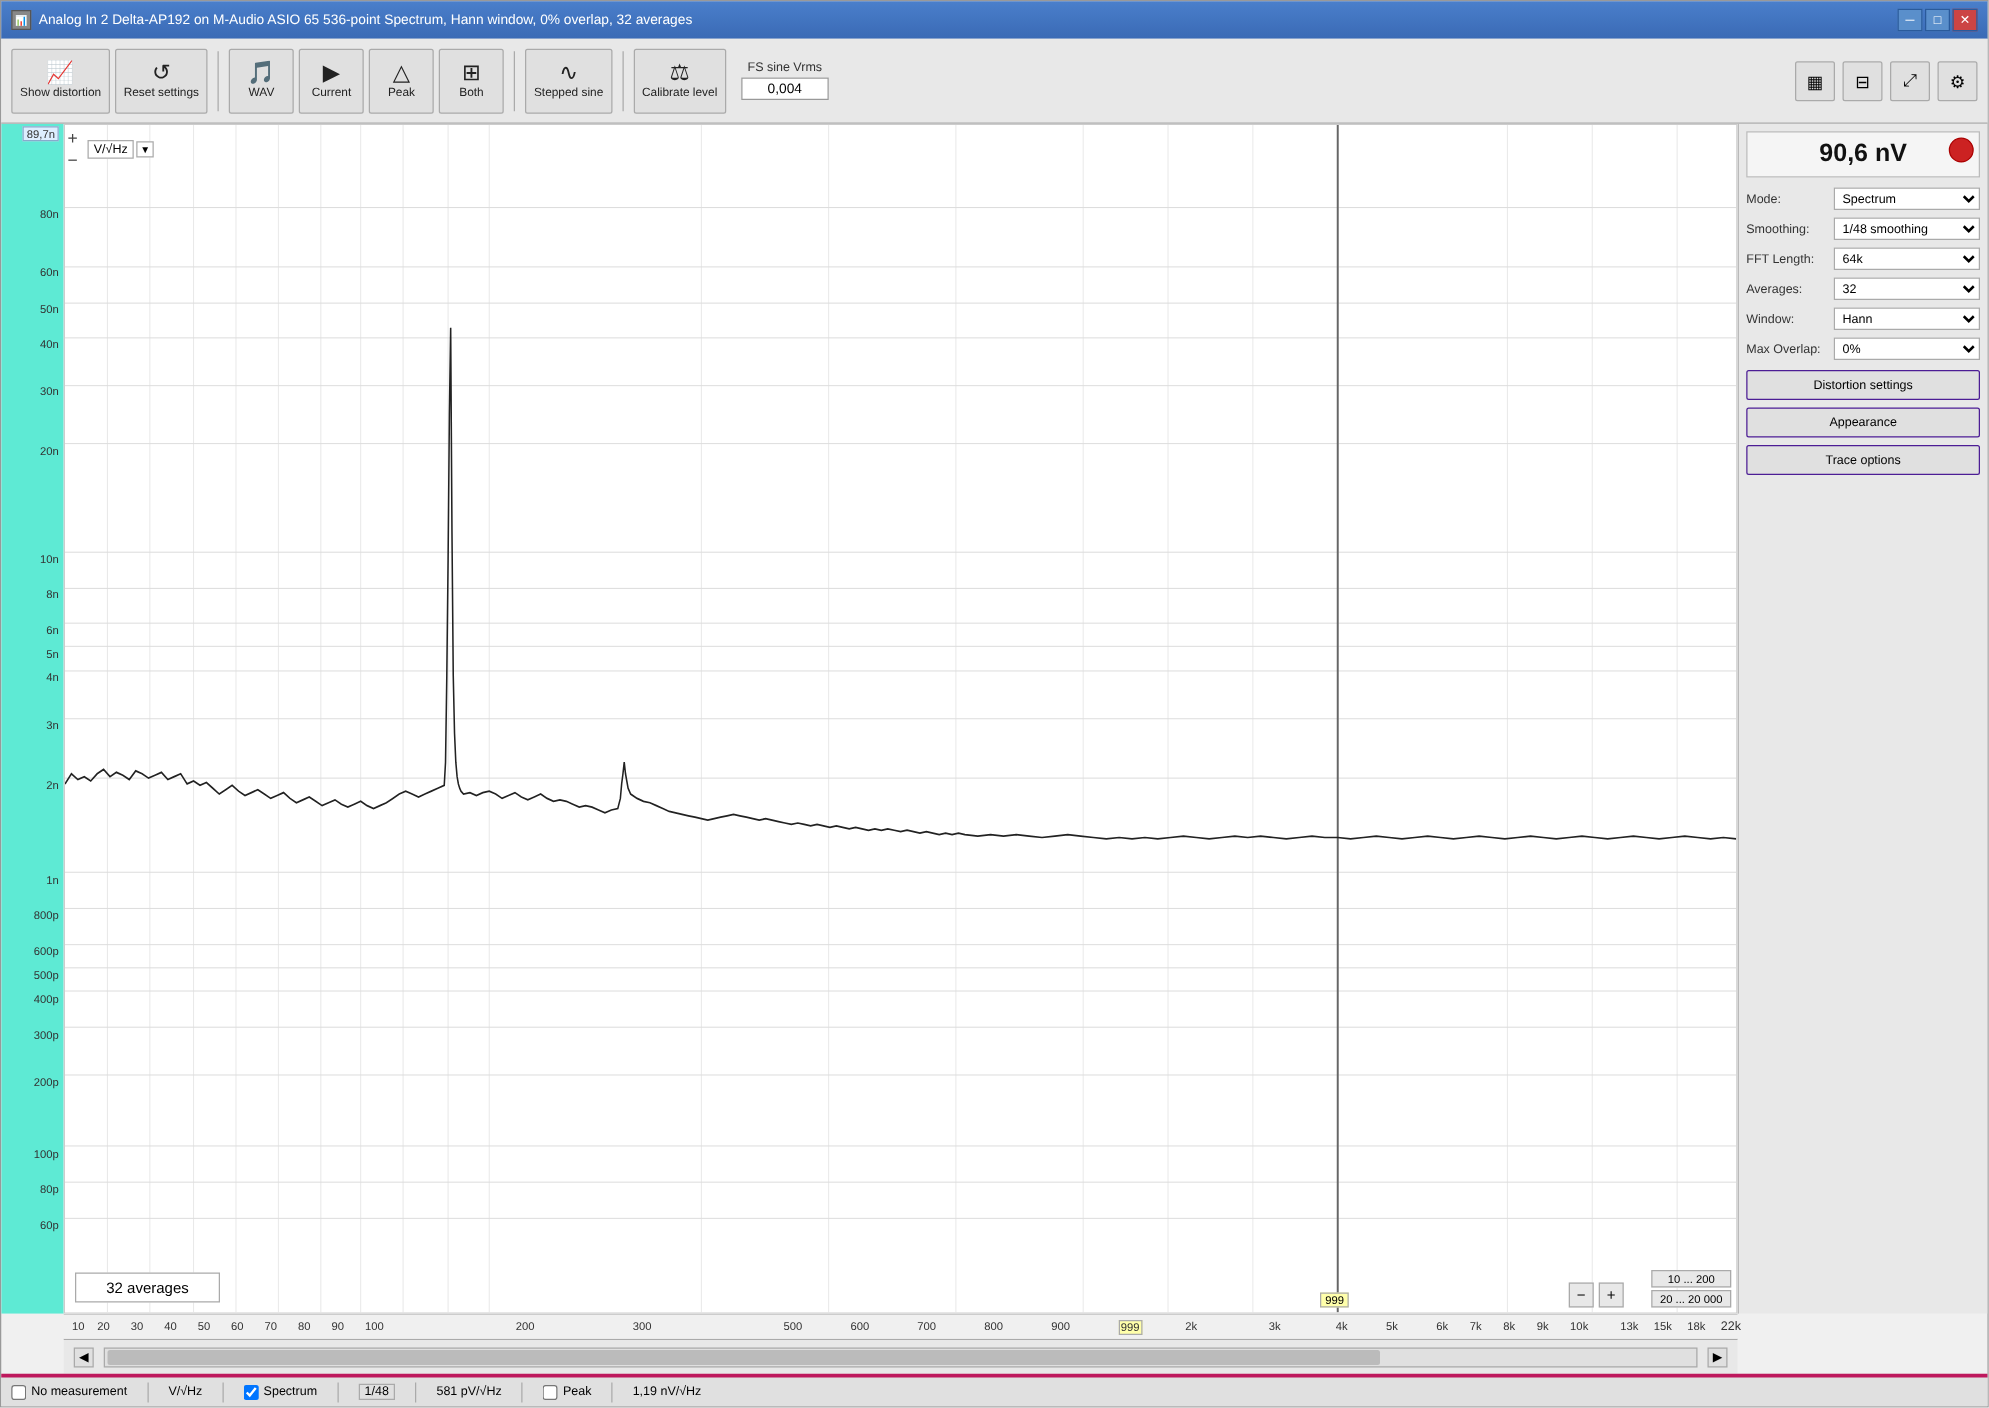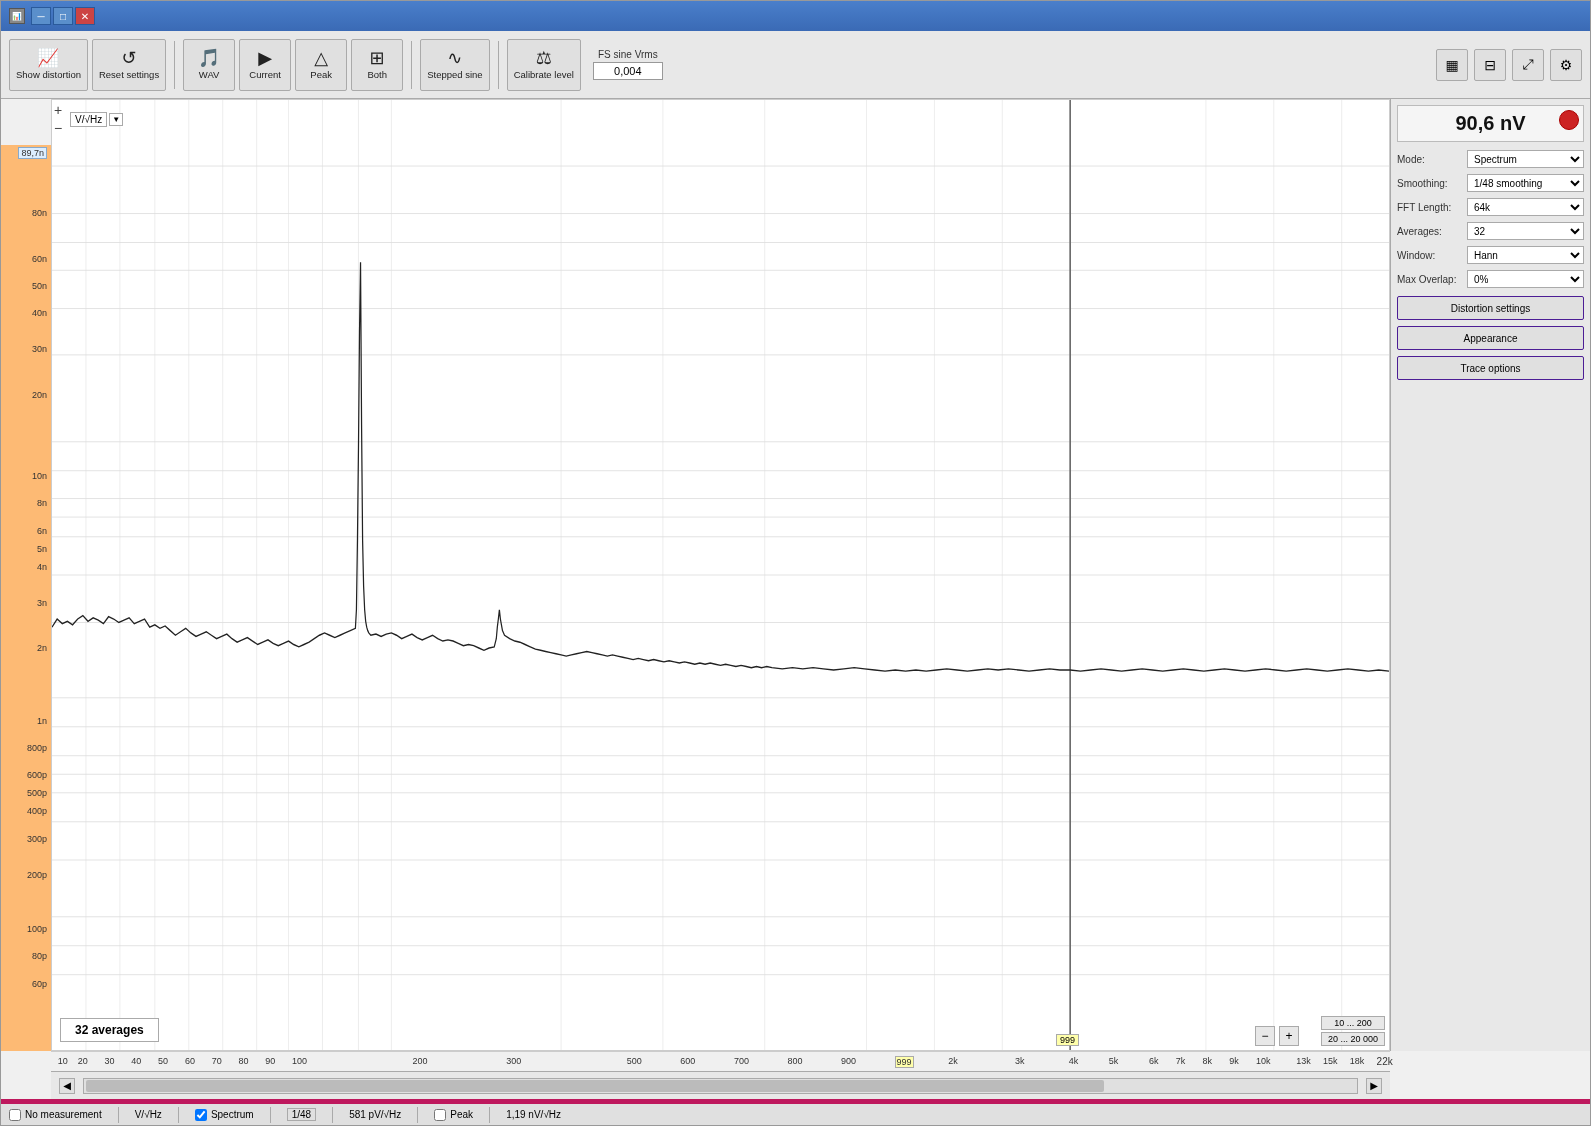--- a/index.html
+++ b/index.html
@@ -135,28 +135,27 @@
     
     .main-content {
       flex: 1;
       display: flex;
       overflow: hidden;
     }
 
     
     .left-axis {
       width: 50px;
-      background: #fdba74;
+      background: #5eead4;
       display: flex;
       flex-direction: column;
       align-items: flex-end;
       padding-right: 4px;
       position: relative;
       flex-shrink: 0;
-      margin-top: 46px;
     }
 
     
     .chart-container {
       flex: 1;
       position: relative;
       background: white;
       border: 1px solid #ccc;
       overflow: hidden;
     }
@@ -255,21 +254,21 @@
       border: 1px solid #aaa;
       flex: 1;
       display: flex;
       align-items: center;
     }
 
     
     .status-bar {
       height: 26px;
       background: #e0e0e0;
-      border-top: 5px solid #be185d;
+      border-top: 3px solid #be185d;
       display: flex;
       align-items: center;
       padding: 0 8px;
       gap: 16px;
       flex-shrink: 0;
       font-size: 10px;
     }
     .status-item {
       display: flex;
       align-items: center;
@@ -298,23 +297,23 @@
       position: relative;
       flex-shrink: 0;
     }
 
     .averages-badge {
       position: absolute;
       bottom: 8px;
       left: 8px;
       background: white;
       border: 1px solid #aaa;
-      padding: 4px 14px;
+      padding: 4px 24px;
       font-size: 12px;
-      font-weight: bold;
+      font-weight: normal;
       z-index: 10;
     }
 
     .zoom-range-box {
       position: absolute;
       bottom: 4px;
       right: 4px;
       display: flex;
       flex-direction: column;
       gap: 2px;
@@ -401,20 +400,21 @@
       padding: 1px 2px;
     }
   </style>
 </head>
 <body>
 
 <div class="window">
 
   <div class="title-bar">
     <div class="title-bar-icon">📊</div>
+    <span class="title-text">Analog In 2 Delta-AP192 on M-Audio ASIO 65 536-point Spectrum, Hann window, 0% overlap, 32 averages</span>
     <div class="title-controls">
       <div class="title-btn">─</div>
       <div class="title-btn">□</div>
       <div class="title-btn close">✕</div>
     </div>
   </div>
 
   <div class="toolbar">
     <button class="toolbar-btn">
       <span class="btn-icon">📈</span>

